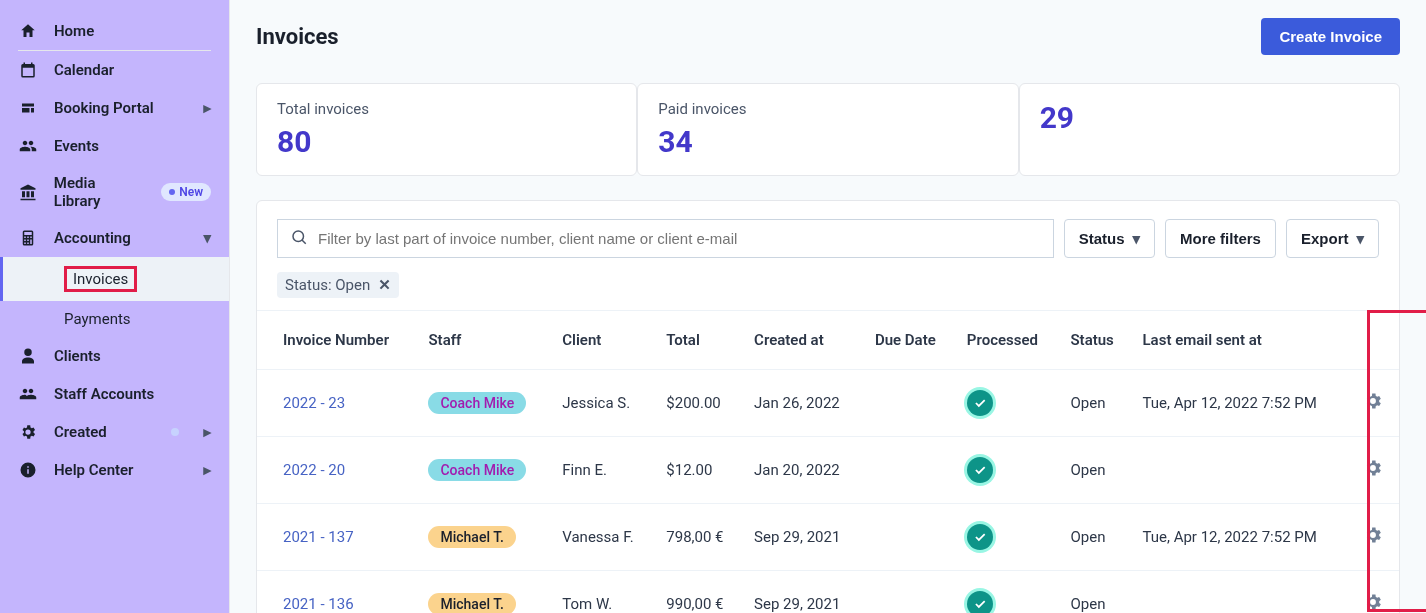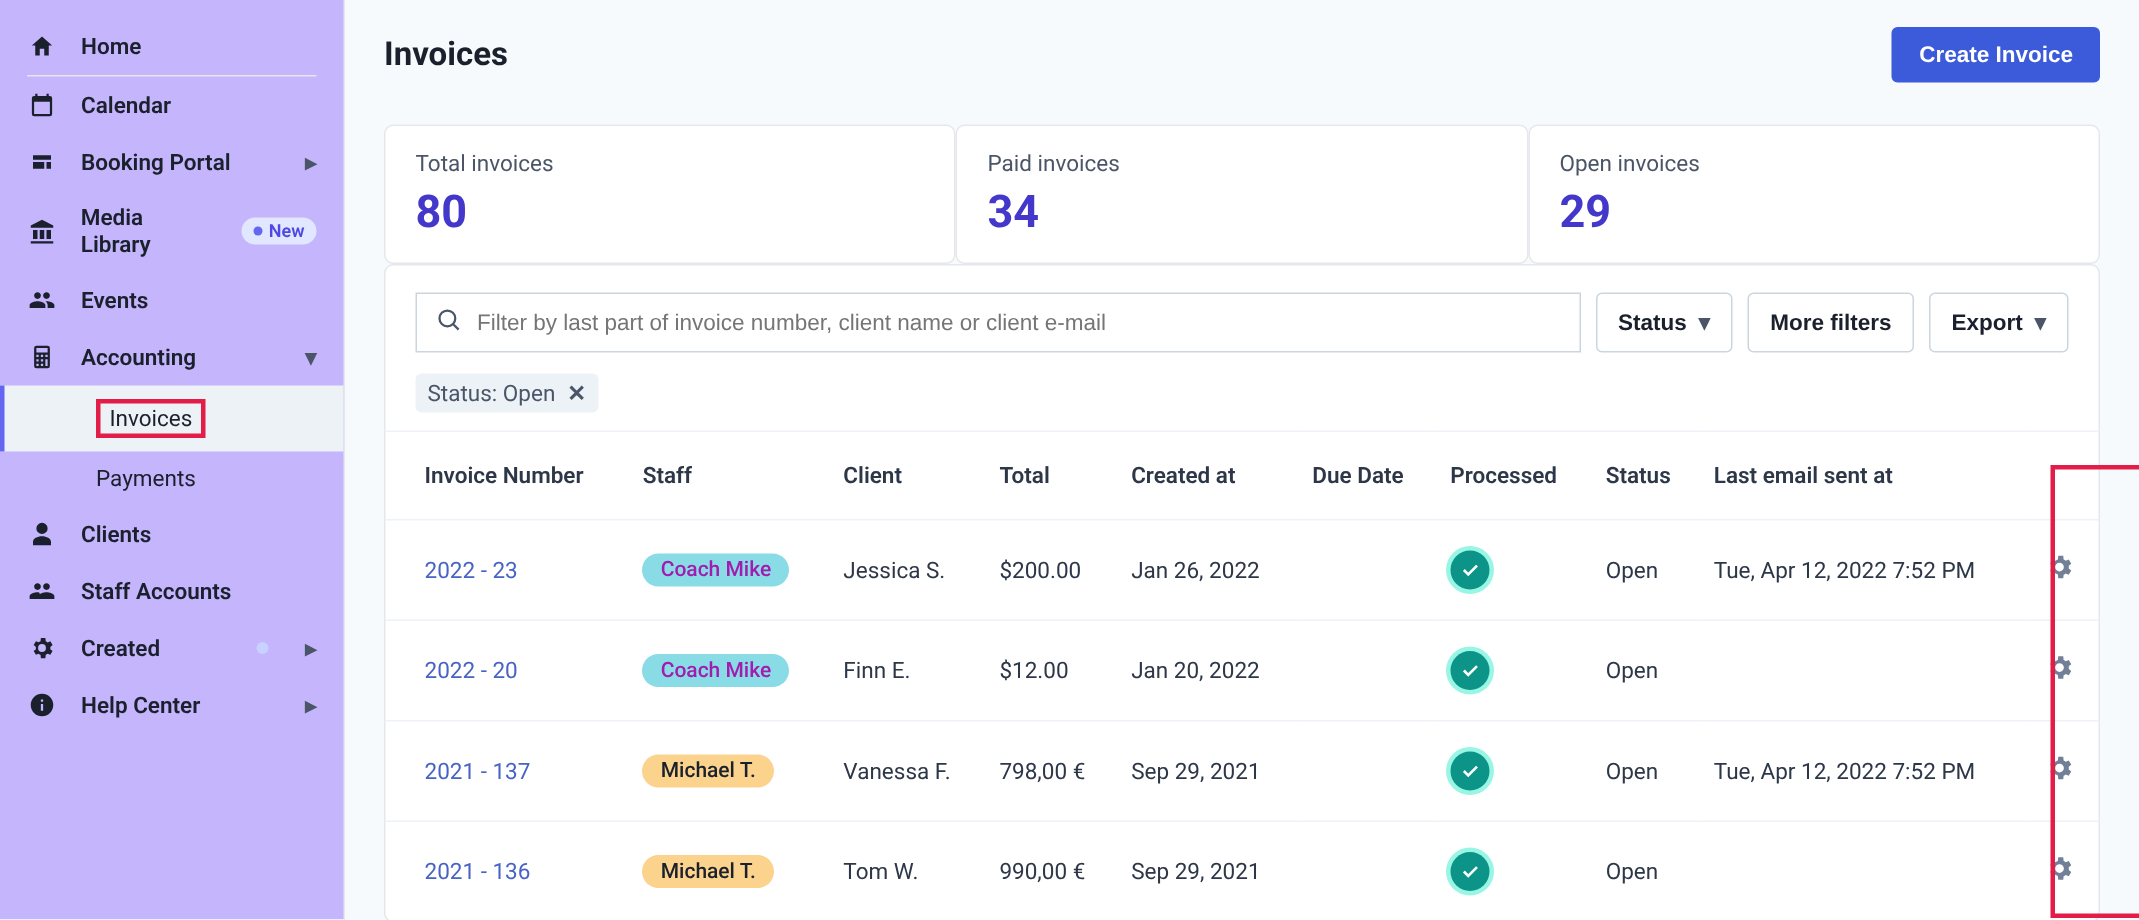--- a/index.html
+++ b/index.html
@@ -17,21 +17,21 @@
   .divider { height: 1px; background: #e5e7eb; margin: 0 18px; }
   .badge-new { background: #e0e7ff; color: #4f46e5; font-size: 12px; font-weight: 600; padding: 2px 8px; border-radius: 10px; display: inline-flex; align-items: center; gap: 4px; }
   .badge-new::before { content: ""; width: 6px; height: 6px; background: #6366f1; border-radius: 50%; display: inline-block; }
   .pale-dot { width: 8px; height: 8px; background: #c7d2fe; border-radius: 50%; display: inline-block; margin-left: auto; }
   
   .main { flex: 1; background: #f7fafc; padding: 18px 26px; overflow: auto; }
   .page-head { display: flex; align-items: center; justify-content: space-between; margin-bottom: 28px; }
   .page-title { font-size: 22px; font-weight: 700; }
   .btn-primary { background: #3b5bdb; color: #fff; border: none; border-radius: 4px; padding: 10px 18px; font-size: 15px; font-weight: 600; cursor: pointer; }
   
-  .stats { display: flex; }
+  .stats { display: flex; margin-bottom: 24px; }
   .stat { flex: 1; background: #fff; border: 1px solid #e5e7eb; border-radius: 6px; padding: 16px 20px; }
   .stat .lbl { color: #4a5568; font-size: 15px; margin-bottom: 6px; }
   .stat .val { color: #4338ca; font-size: 30px; font-weight: 700; }
   
   .panel { background: #fff; border: 1px solid #e5e7eb; border-radius: 6px; padding: 18px 0 0 0; }
   .filters { display: flex; gap: 10px; padding: 0 20px 14px 20px; }
   .search { flex: 1; display: flex; align-items: center; gap: 10px; border: 1px solid #cbd5e0; border-radius: 0; padding: 8px 12px; }
   .search input { border: none; outline: none; flex: 1; font-size: 15px; color: #4a5568; background: transparent; }
   .hbtn { border: 1px solid #cbd5e0; border-radius: 4px; padding: 8px 14px; background: #fff; cursor: pointer; font-size: 15px; display: inline-flex; align-items: center; gap: 8px; color: #1a202c; font-weight: 600; }
   .hbtn .caret { color: #4a5568; }
@@ -82,33 +82,33 @@
           <svg viewBox="0 0 24 24" width="18" height="18" fill="currentColor">
             <path d="M4 6h16v4H4zM4 12h10v6H4zM16 12h4v6h-4z"></path>
           </svg>
         </span>
       <span>Booking Portal</span>
       <span class="caret">▸</span>
     </div>
     <div class="side-item">
       <span class="icon">
           <svg viewBox="0 0 24 24" width="18" height="18" fill="currentColor">
+            <path d="M16 11c1.66 0 3-1.34 3-3S17.66 5 16 5s-3 1.34-3 3 1.34 3 3 3zm-8 0c1.66 0 3-1.34 3-3S9.66 5 8 5 5 6.34 5 8s1.34 3 3 3zm0 2c-2.33 0-7 1.17-7 3.5V19h14v-2.5C15 14.17 10.33 13 8 13zm8 0c-.29 0-.62.02-.97.05C16.2 13.9 17 15.02 17 16.5V19h6v-2.5c0-2.33-4.67-3.5-7-3.5z"></path>
+          </svg>
+        </span>
+      <span>Events</span>
+    </div>
+    <div class="side-item">
+      <span class="icon">
+          <svg viewBox="0 0 24 24" width="18" height="18" fill="currentColor">
             <path d="M12 2L2 7v2h20V7L12 2zM4 11h4v8H4zm6 0h4v8h-4zm6 0h4v8h-4zM2 21h20v2H2z"></path>
           </svg>
         </span>
       <span>Media Library</span>
       <span class="badge-new">New</span>
-    </div>
-    <div class="side-item">
-      <span class="icon">
-          <svg viewBox="0 0 24 24" width="18" height="18" fill="currentColor">
-            <path d="M16 11c1.66 0 3-1.34 3-3S17.66 5 16 5s-3 1.34-3 3 1.34 3 3 3zm-8 0c1.66 0 3-1.34 3-3S9.66 5 8 5 5 6.34 5 8s1.34 3 3 3zm0 2c-2.33 0-7 1.17-7 3.5V19h14v-2.5C15 14.17 10.33 13 8 13zm8 0c-.29 0-.62.02-.97.05C16.2 13.9 17 15.02 17 16.5V19h6v-2.5c0-2.33-4.67-3.5-7-3.5z"></path>
-          </svg>
-        </span>
-      <span>Events</span>
     </div>
     <div class="side-item has-caret">
       <span class="icon">
           <svg viewBox="0 0 24 24" width="18" height="18" fill="currentColor">
             <path d="M7 2h10a2 2 0 012 2v16a2 2 0 01-2 2H7a2 2 0 01-2-2V4a2 2 0 012-2zm0 2v4h10V4H7zm0 6v2h2v-2H7zm4 0v2h2v-2h-2zm4 0v2h2v-2h-2zM7 14v2h2v-2H7zm4 0v2h2v-2h-2zm4 0v6h2v-6h-2zM7 18v2h2v-2H7zm4 0v2h2v-2h-2z"></path>
           </svg>
         </span>
       <span>Accounting</span>
       <span class="caret">▾</span>
     </div>
@@ -164,21 +164,20 @@
     <div class="stats">
       <div class="stat">
         <div class="lbl">Total invoices</div>
         <div class="val">80</div>
       </div>
       <div class="stat">
         <div class="lbl">Paid invoices</div>
         <div class="val">34</div>
       </div>
       <div class="stat">
-        <div class="lbl">Open invoices</div>
         <div class="val">29</div>
       </div>
     </div>
 
     <div class="panel">
       <div class="filters">
         <div class="search">
           <span><svg viewBox="0 0 24 24" width="18" height="18" fill="none" stroke="#4a5568" stroke-width="2">
                 <circle cx="11" cy="11" r="7"></circle>
                 <path d="M21 21l-5-5"></path>

